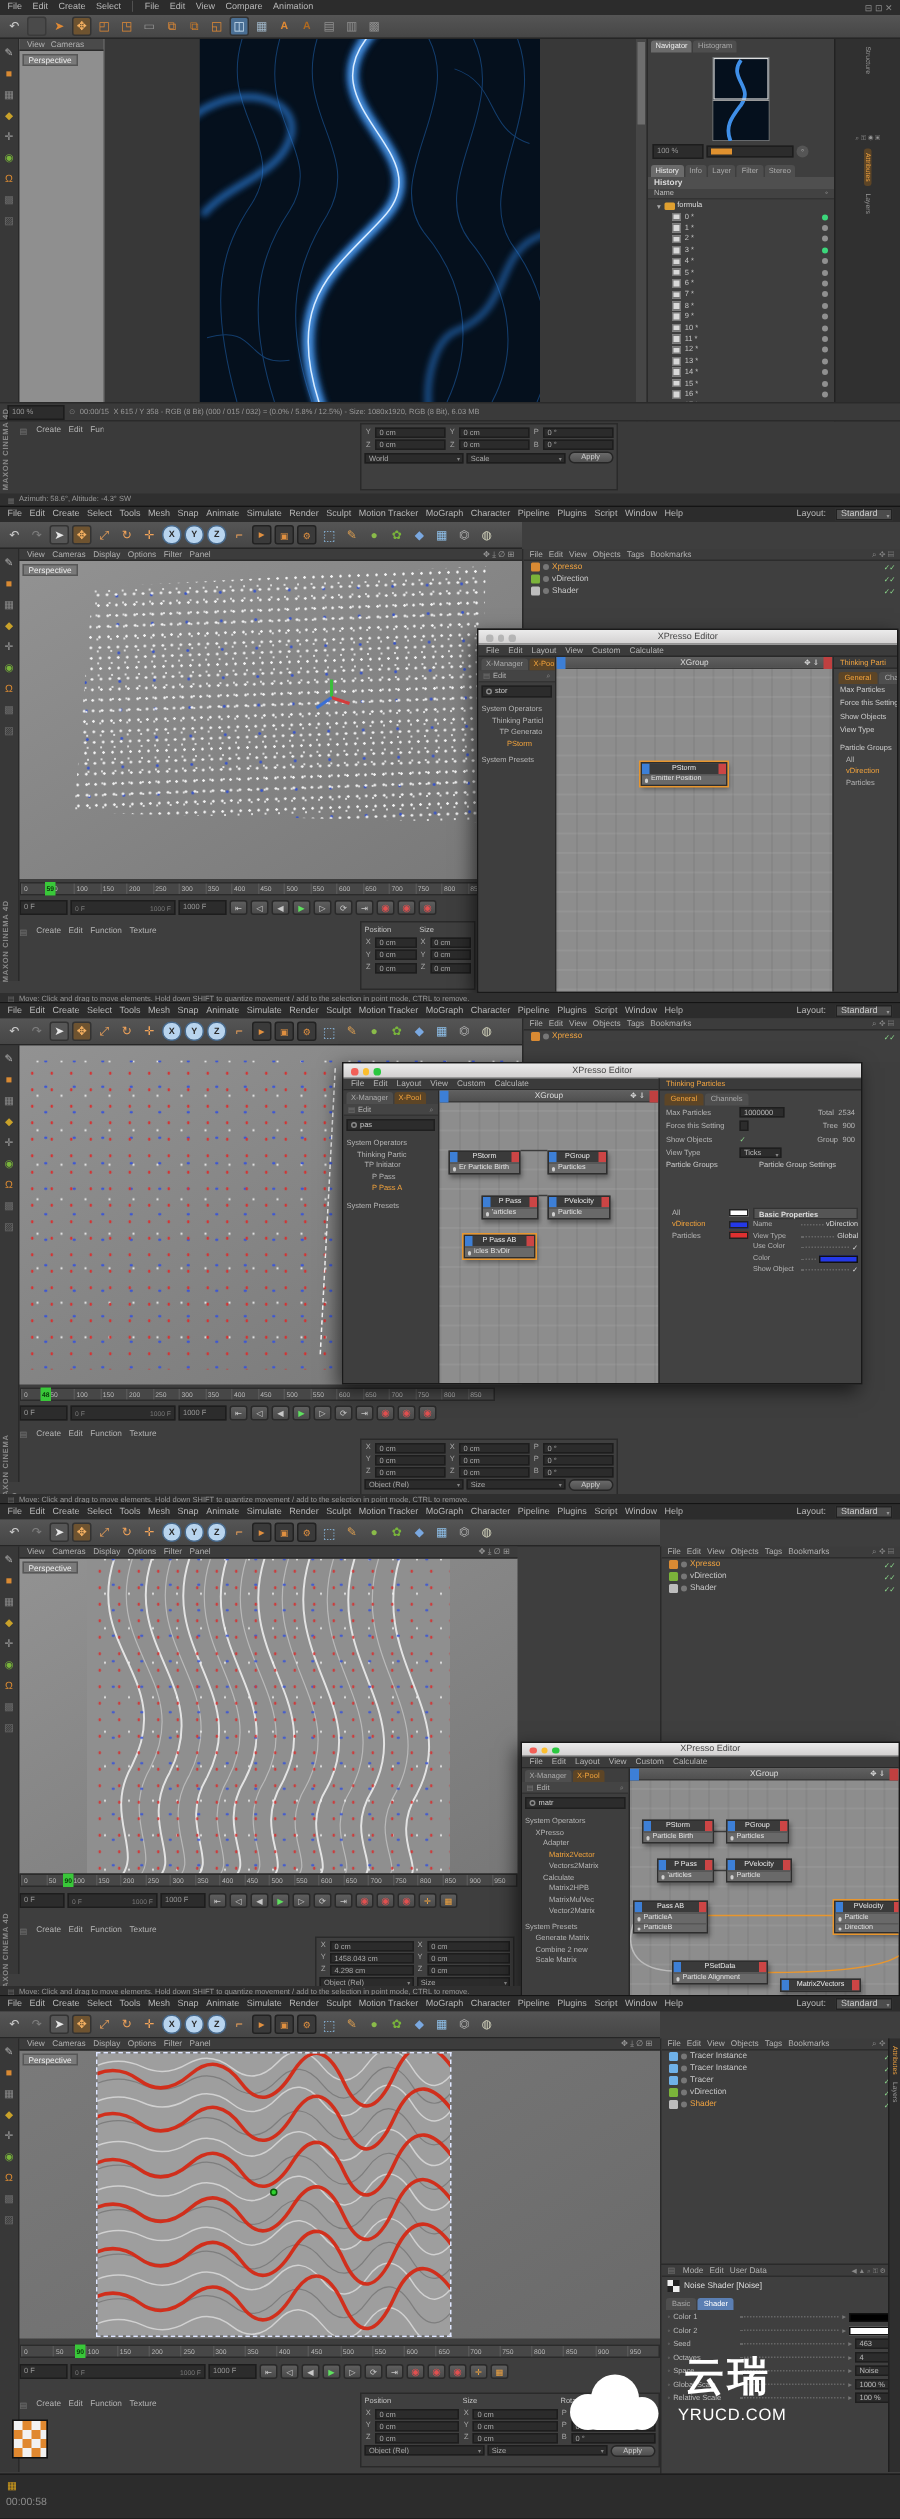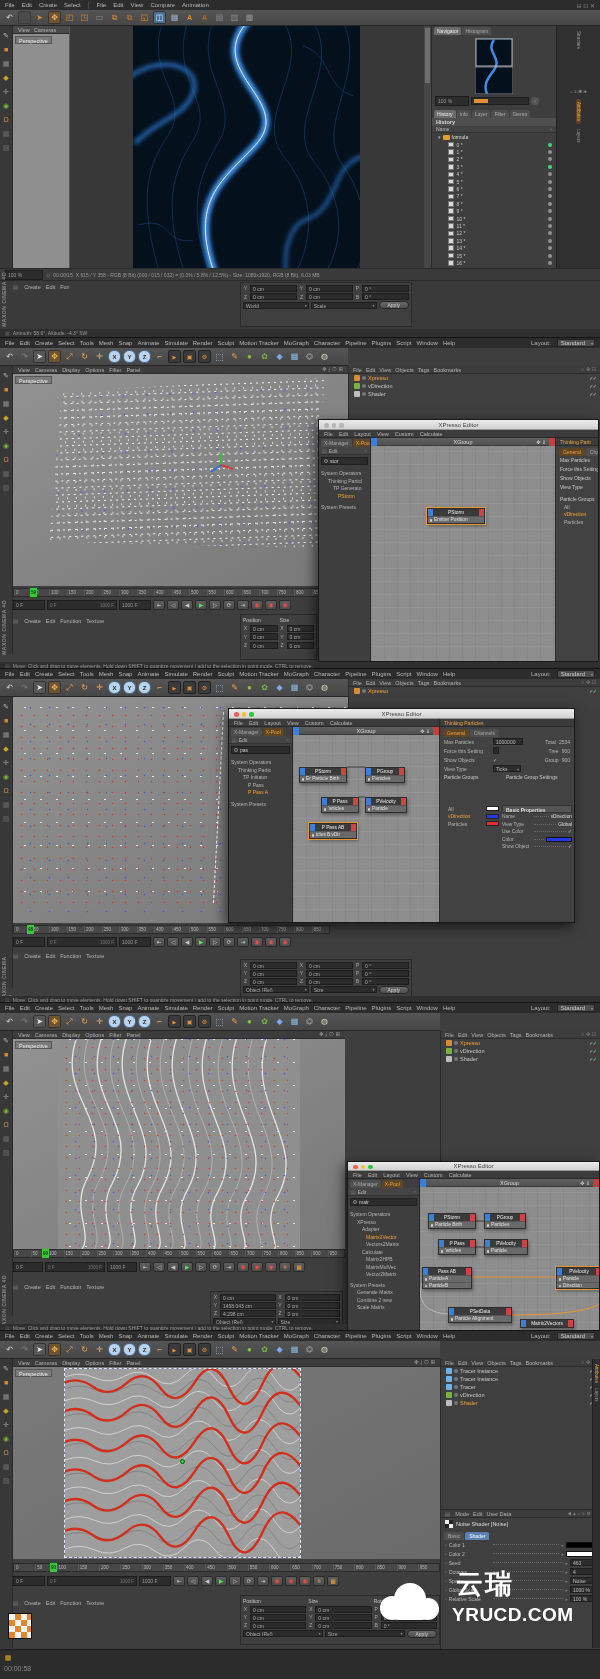--- a/index.html
+++ b/index.html
@@ -1702,17 +1702,17 @@
   <div class="wm" style="left:368px;top:233px;width:230px;height:100px">
     <svg width="78" height="56" viewBox="0 0 78 56" style="position:absolute;left:2px;top:10px">
       <g fill="#ffffff">
         <circle cx="22" cy="34" r="12"></circle>
         <circle cx="40" cy="25" r="16"></circle>
         <circle cx="58" cy="35" r="11"></circle>
         <rect x="20" y="30" width="40" height="16" rx="8"></rect>
       </g>
     </svg>
     <span style="position:absolute;left:88px;top:2px;font-size:27px;font-weight:bold;letter-spacing:2px">云瑞</span>
-    <span style="position:absolute;left:84px;top:40px;font-size:19px;font-weight:bold;letter-spacing:.5px">YRUCD.COM</span>
+    <span style="position:absolute;left:84px;top:40px;font-size:11px;font-weight:normal;letter-spacing:.5px">YRUCD.COM</span>
   </div>
 </section>
 
 </div>
 
 </body></html>

